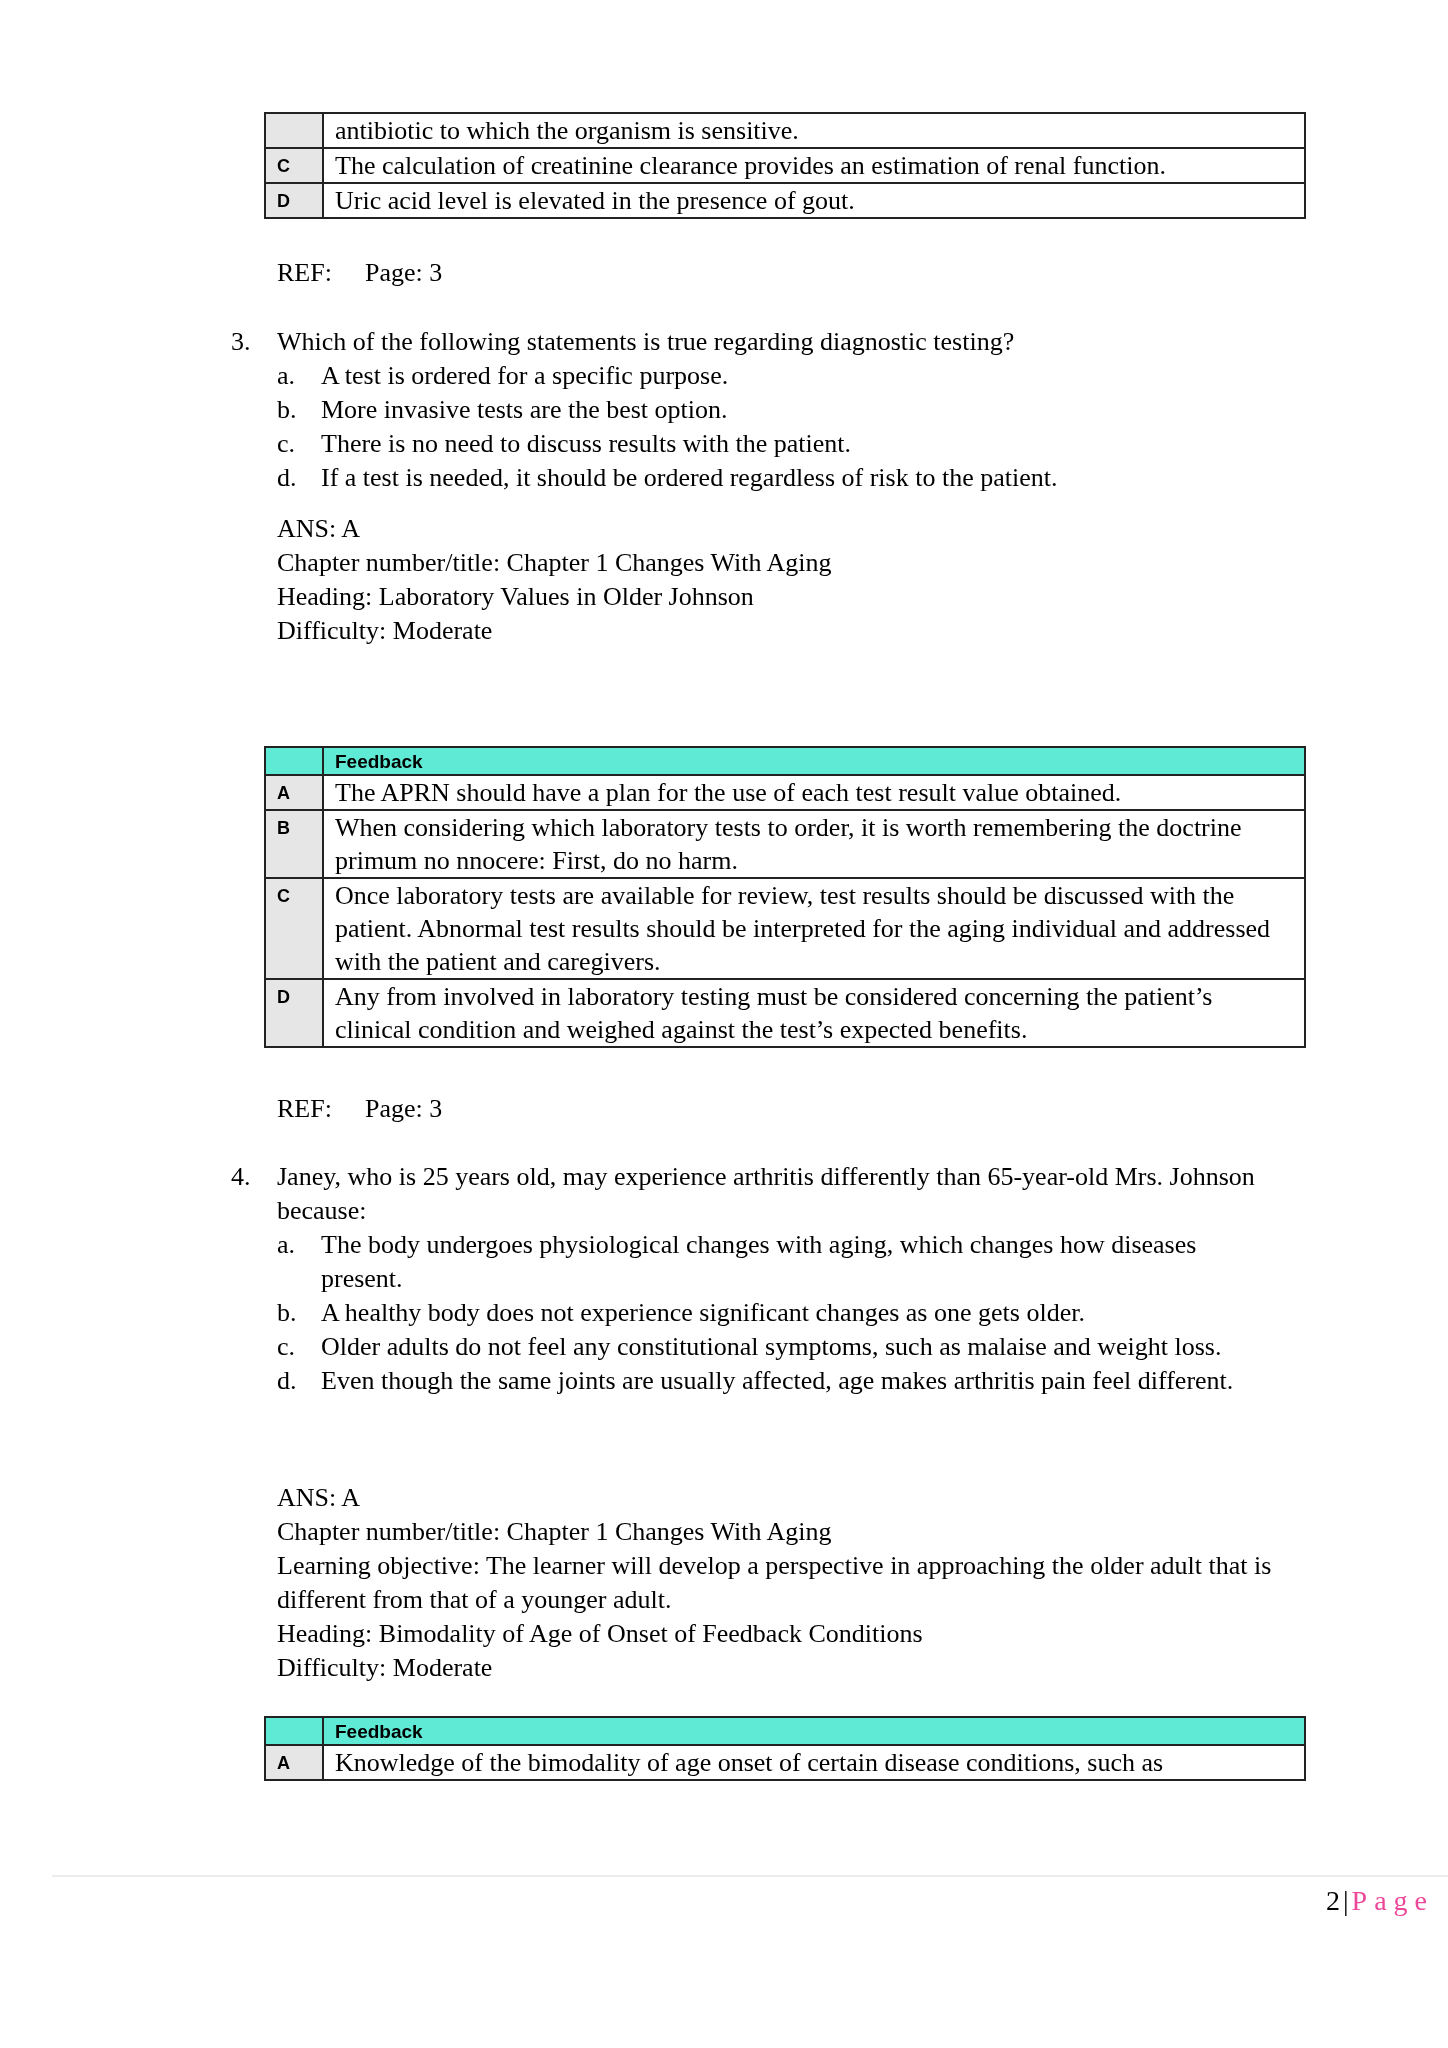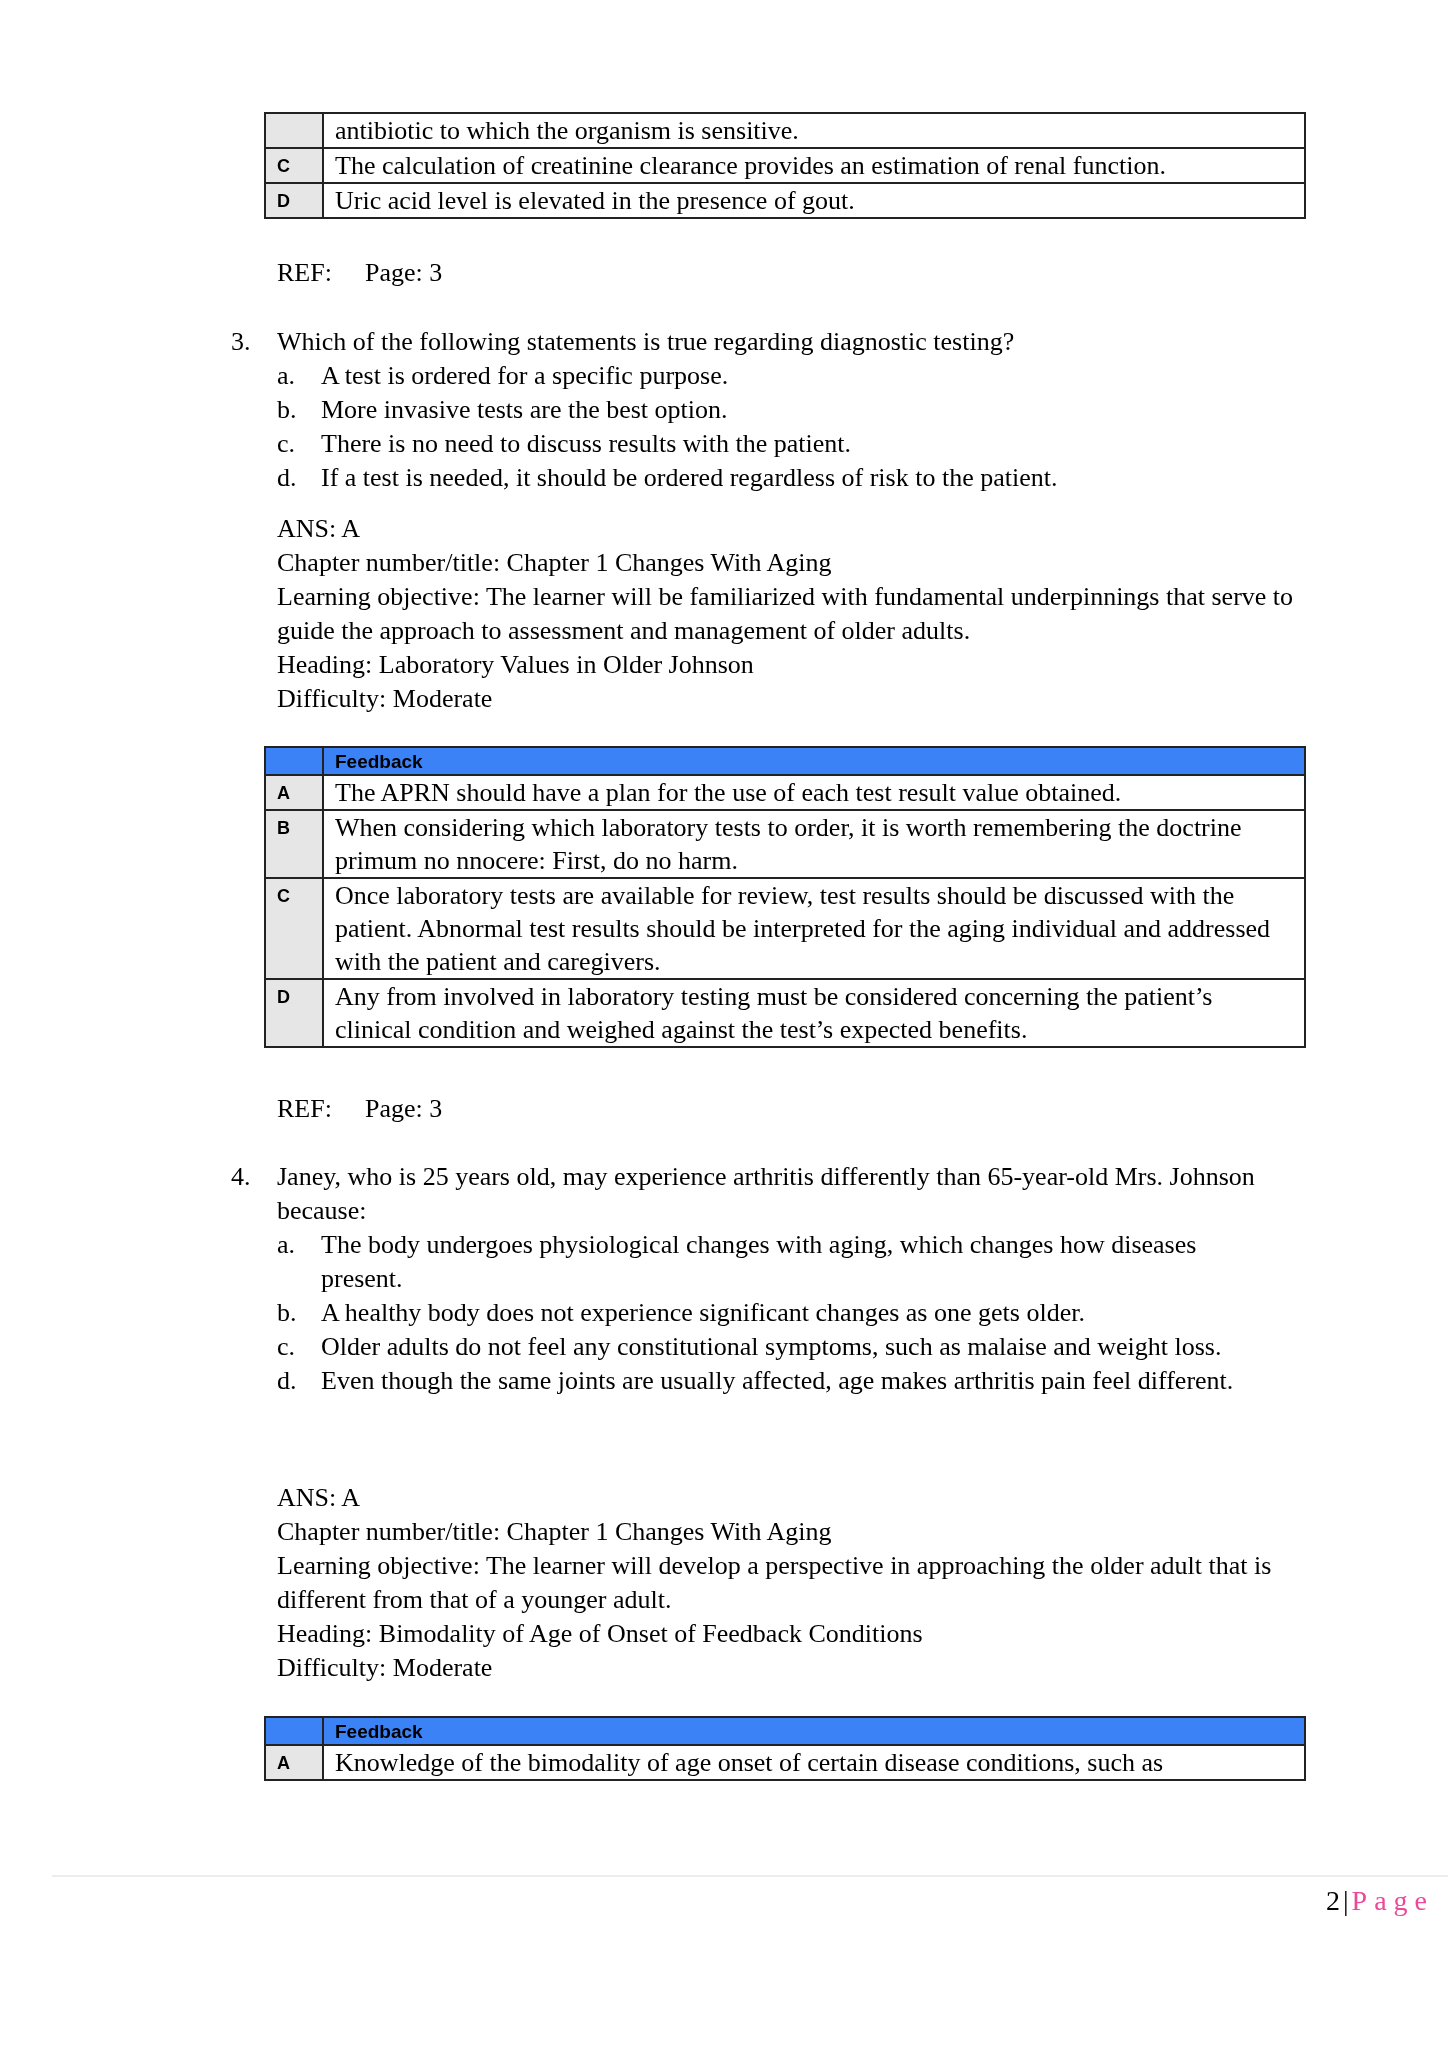--- a/index.html
+++ b/index.html
@@ -15,21 +15,21 @@
   .fb-table td { border: 2px solid #222; vertical-align: top; padding: 0; }
   .fb-table td.letter {
     width: 58px; background: #e6e6e6;
     font-family: "Liberation Sans", "DejaVu Sans", sans-serif; font-weight: bold;
     font-size: 18px; line-height: 22px; padding: 6px 0 0 11px; box-sizing: border-box;
   }
   .fb-table td.text {
     font-family: "Liberation Serif", "DejaVu Serif", serif; font-size: 26px; line-height: 33px;
     padding: 0 10px 0 11px;
   }
-  .fb-table tr.head td { background: #3b82f6; }
+  .fb-table tr.head td { background: #5eead4; }
   .fb-table td.head-label {
     font-family: "Liberation Sans", "DejaVu Sans", sans-serif; font-weight: bold;
     font-size: 19px; line-height: 25px; padding: 1px 10px 0 11px; background: #e6e6e6;
   }
   .block { position: absolute; }
   .ref { left: 277px; }
   .ref .lbl { display: inline-block; width: 88px; }
   .question { left: 231px; width: 1100px; }
   .q-num { position: absolute; left: 0; top: 0; }
   .q-stem { margin-left: 46px; }
@@ -71,21 +71,20 @@
   <div class="q-stem">Which of the following statements is true regarding diagnostic testing?</div>
   <div class="opt"><span class="ol">a.</span><span>A test is ordered for a specific purpose.</span></div>
   <div class="opt"><span class="ol">b.</span><span>More invasive tests are the best option.</span></div>
   <div class="opt"><span class="ol">c.</span><span>There is no need to discuss results with the patient.</span></div>
   <div class="opt"><span class="ol">d.</span><span>If a test is needed, it should be ordered regardless of risk to the patient.</span></div>
 </div>
 
 <div class="block meta serif" style="top:512px;">
   <div>ANS:  A</div>
   <div>Chapter number/title: Chapter 1 Changes With Aging</div>
-  <div>Learning objective: The learner will be familiarized with fundamental underpinnings that serve to guide the approach to assessment and management of older adults.</div>
   <div>Heading: Laboratory Values in Older Johnson</div>
   <div>Difficulty: Moderate</div>
 </div>
 
 <table class="fb-table" style="top:746px;">
   <tbody>
       <tr class="head">
     <td class="letter"></td>
     <td class="head-label">Feedback</td>
   </tr>

